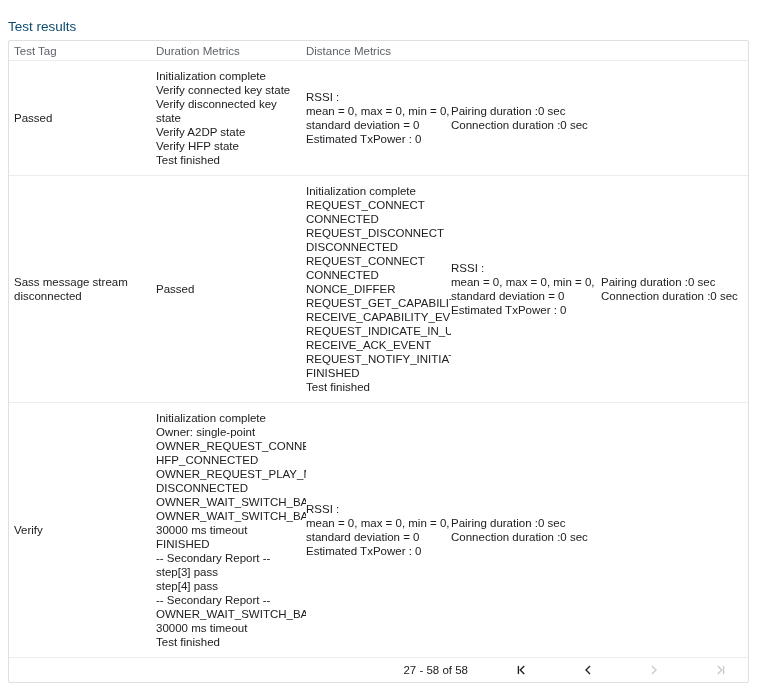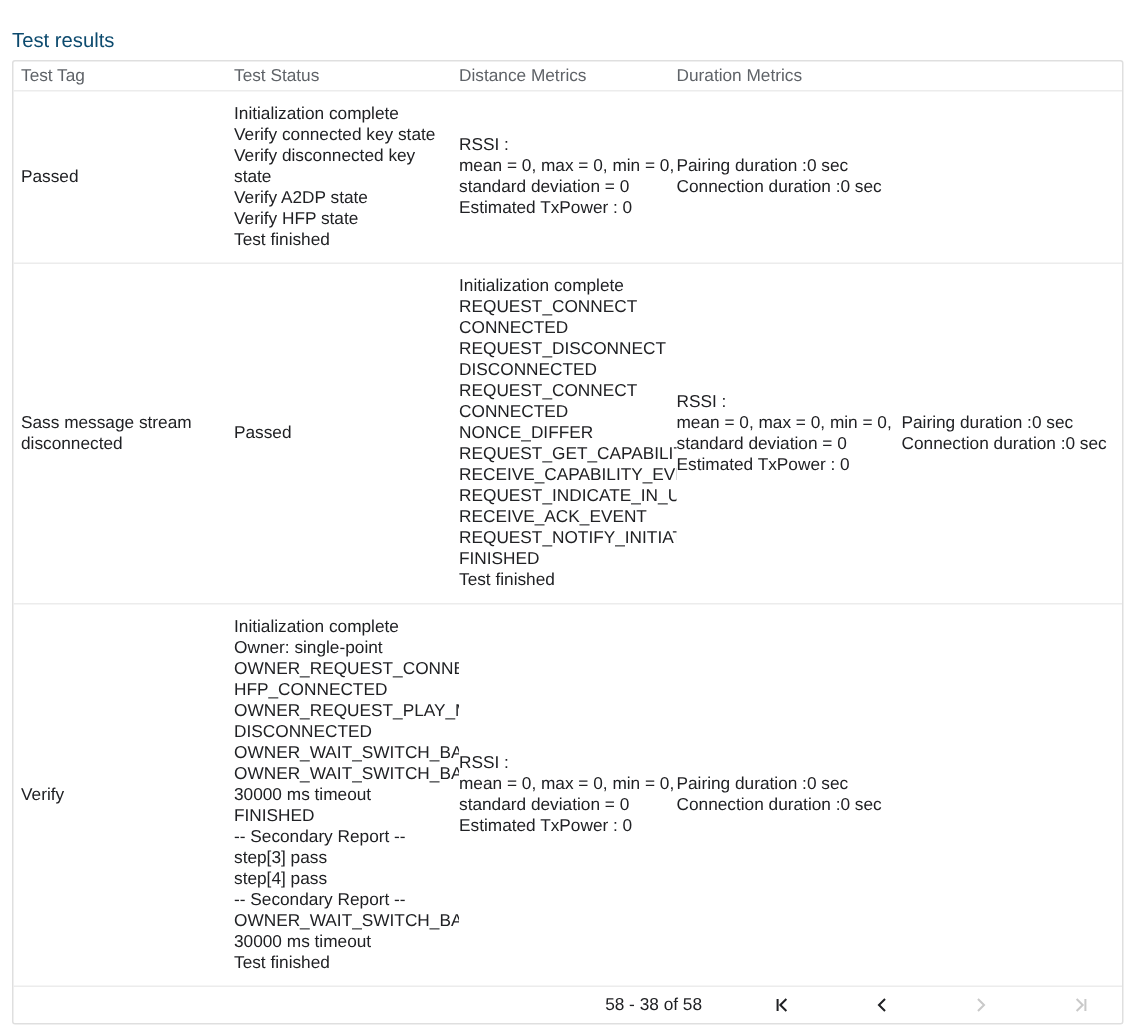--- a/index.html
+++ b/index.html
@@ -80,23 +80,22 @@
 </style>
 </head>
 <body>
 
 <div class="page-title">Test results</div>
 
 <div class="results-table">
 
   <div class="t-row t-header">
     <div class="cell">Test Tag</div>
-    <div class="cell">Test Status</div>
+    <div class="cell">Duration Metrics</div>
     <div class="cell">Distance Metrics</div>
-    <div class="cell">Duration Metrics</div>
   </div>
 
   <div class="t-row body-row">
     <div class="cell">Passed</div>
     <div class="cell pre">Initialization complete
 Verify connected key state
 Verify disconnected key
 state
 Verify A2DP state
 Verify HFP state
@@ -156,21 +155,21 @@
 Test finished</div>
     <div class="cell pre">RSSI :
 mean = 0, max = 0, min = 0,
 standard deviation = 0
 Estimated TxPower : 0</div>
     <div class="cell pre">Pairing duration :0 sec
 Connection duration :0 sec</div>
   </div>
 
   <div class="t-footer">
-    <span>58 - 38 of 58</span>
+    <span>27 - 58 of 58</span>
 
     <button class="pg-btn">
       <span>
         <svg width="18" height="18" viewBox="0 0 24 24" fill="none">
           <path class="stroke" d="M15 6.6 L9.6 12 L15 17.4" stroke-width="1.8"></path>
           <path class="stroke" d="M7.2 6.6 V17.4" stroke-width="1.8"></path>
         </svg>
       </span>
     </button>
 

